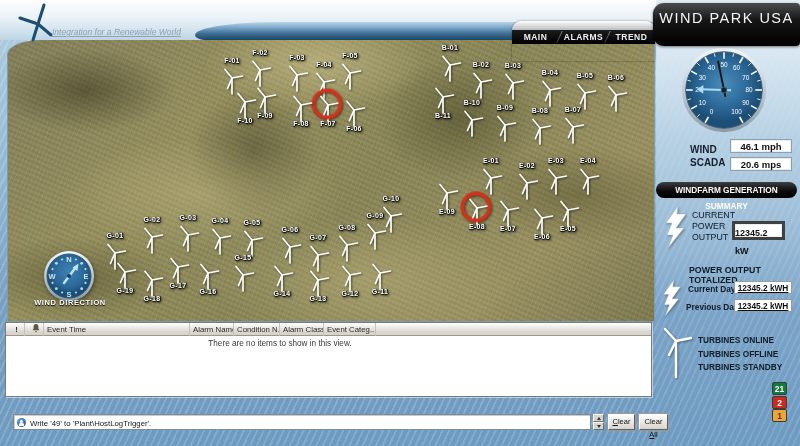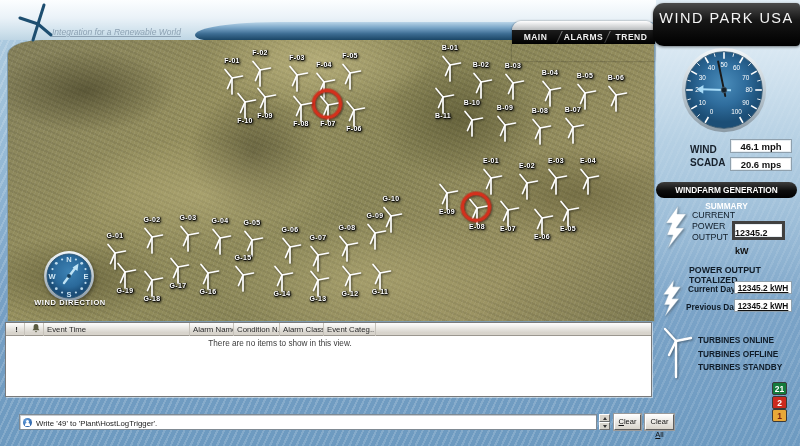--- a/index.html
+++ b/index.html
@@ -107,21 +107,21 @@
     background:linear-gradient(180deg,#ffffff,#d8d4cc 80%); border-bottom:1px solid #9a968e; }
   .col { height:13px; border-right:1px solid #c6c2ba; font-size:7.8px; color:#2a2a2a; padding:2px 0 0 3px;
     overflow:hidden; white-space:nowrap; }
   .c-excl { width:19px; text-align:center; font-weight:bold; }
   .c-bell { width:19px; text-align:center; padding-top:1px; }
   .c-time { width:146px; } .c-alarm { width:44px; } .c-cond { width:46px; }
   .c-msg { width:170px; } .c-class { width:44px; } .c-categ { width:52px; } .c-fill { flex:1; border-right:none; }
   #ev-empty { position:absolute; left:169px; top:16px; width:210px; text-align:center; font-size:8.2px; color:#3c3c3c; }
 
   
-  #cmdbar { position:absolute; left:19px; top:412px; width:650px; height:20px; }
+  #cmdbar { position:absolute; left:13px; top:412px; width:650px; height:20px; }
   #cmd-field { position:absolute; left:0; top:2px; width:578px; height:16px; background:#fff;
     border:1px solid #7f8a93; box-shadow:inset 1px 1px 0 #c8ccd0; }
   #cmd-ico { position:absolute; left:3px; top:3px; width:9px; height:9px; border-radius:50%;
     background:radial-gradient(circle at 35% 30%, #6aa4e0, #2b62a8 70%); }
   #cmd-ico::before { content:""; position:absolute; left:3px; top:1.5px; width:3px; height:3px; background:#fff; border-radius:50%; }
   #cmd-ico::after { content:""; position:absolute; left:2px; top:5px; width:5px; height:2.5px; background:#fff; border-radius:1.5px 1.5px 0 0; }
   #cmd-text { position:absolute; left:16px; top:3.5px; font-size:7.8px; color:#1a1a1a; white-space:nowrap; }
   #cmd-spin { position:absolute; left:580px; top:2px; width:11px; height:16px; }
   #cmd-spin .sb { position:absolute; left:0; width:11px; height:8px; background:#d8d4cc; border:1px solid;
     border-color:#fff #6d6d6d #6d6d6d #fff; }

